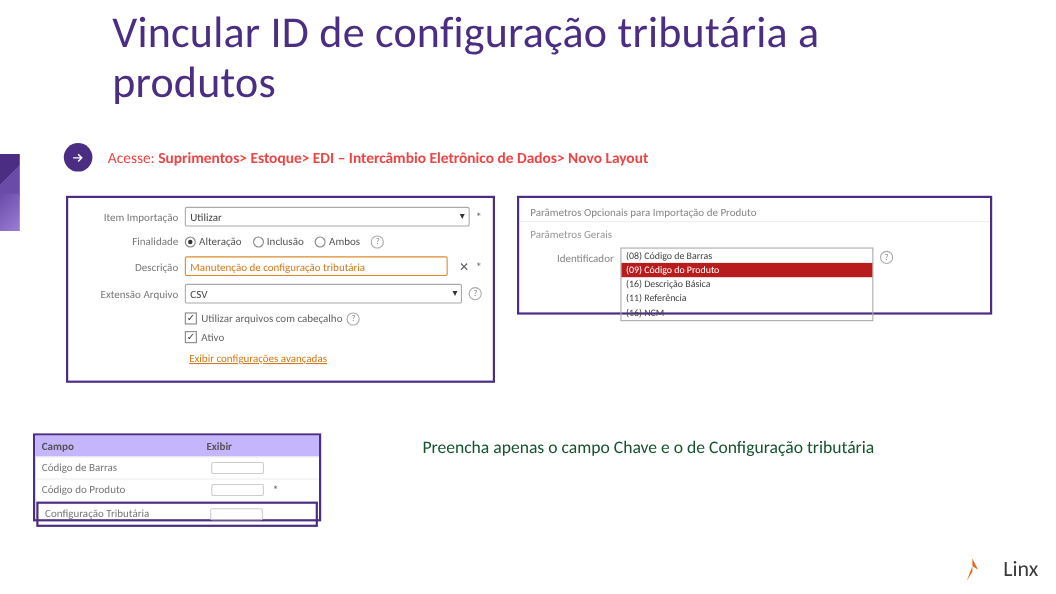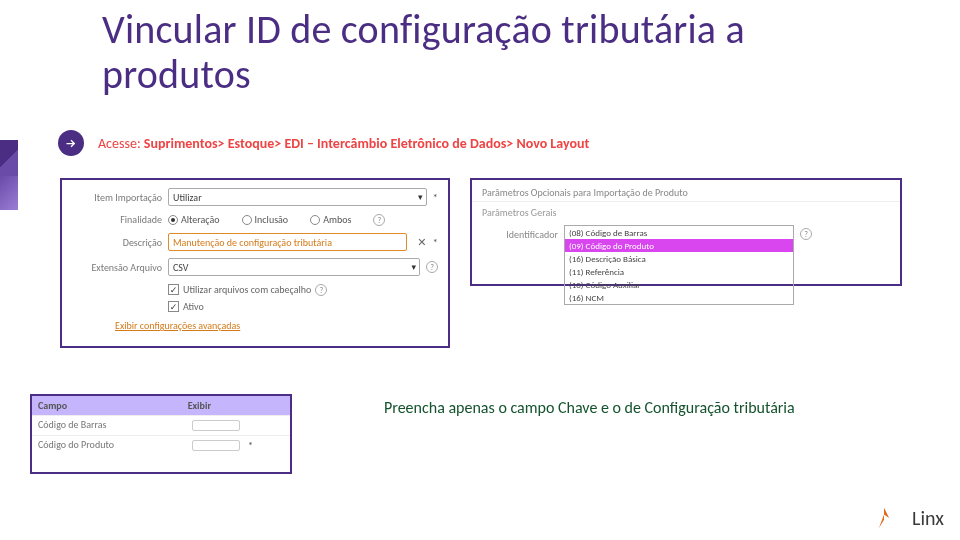--- a/index.html
+++ b/index.html
@@ -38,43 +38,43 @@
 
   .form { padding: 8px 10px 6px 10px; font-size: 10px; color: #555; }
   .frow { display: flex; align-items: center; margin-bottom: 7px; gap: 6px; }
   .flabel { width: 90px; text-align: right; font-size: 10px; color: #7a7a7a; }
   .dd {
     flex: 1; height: 18px; border: 1px solid #aaa; border-radius: 2px;
     display: flex; align-items: center; padding: 0 4px; font-size: 10px; color: #444; position: relative;
   }
   .dd .caret { position: absolute; right: 3px; top: 2px; font-size: 9px; color: #333;}
   .req { color: #555; font-size: 11px; }
-  .radio-set { display: flex; gap: 22px; font-size: 10px; color: #555; align-items: center;}
+  .radio-set { display: flex; gap: 10px; font-size: 10px; color: #555; align-items: center;}
   .radio { display: flex; align-items: center; gap: 3px; }
   .radio .dot { width: 10px; height: 10px; border: 1px solid #888; border-radius: 50%; display:inline-block; position:relative;}
   .radio .dot.on::after { content:""; position:absolute; inset:2px; background:#333; border-radius:50%;}
   .help { width:12px;height:12px;border:1px solid #aaa;border-radius:50%;font-size:8px;color:#888;display:flex;align-items:center;justify-content:center;}
   .desc-input {
     flex:1; height:18px; border:1px solid #e08a2a; border-radius:2px;
     display:flex; align-items:center; padding:0 4px; font-size:10px; color:#d47a1a;
   }
   .close-x { margin-left:4px; font-size:11px; color:#666; }
   .chk-row { display:flex; align-items:center; gap:4px; font-size:10px; color:#666; margin-top:4px; margin-left:96px;}
   .chk { width:11px;height:11px;border:1px solid #888; display:inline-flex;align-items:center;justify-content:center;font-size:9px;color:#333;}
-  .link-adv { margin-left:43px; margin-top:6px; font-size:10px; color:#d47a1a; text-decoration:underline;}
+  .link-adv { margin-left:100px; margin-top:6px; font-size:10px; color:#d47a1a; text-decoration:underline;}
 
   .panel-right .hdr1 { padding:6px 10px 2px; font-size:10px; color:#888; border-bottom:1px solid #eee;}
   .panel-right .hdr2 { padding:4px 10px 2px; font-size:10px; color:#999;}
   .panel-right .body { display:flex; align-items:flex-start; padding:4px 8px; gap:6px;}
   .panel-right .lbl { width:78px; text-align:right; font-size:10px; color:#888; padding-top:3px;}
   .listbox {
     width:230px; border:1px solid #aaa; font-size:9px; color:#444;
   }
   .listbox div { padding:1px 4px; }
-  .listbox .sel { background:#d946ef; color:#fff; }
+  .listbox .sel { background:#b91c1c; color:#fff; }
 
   .tbl { width:100%; font-size:10px; color:#777; }
   .tbl .thead { display:flex; background:#c4b5fd; font-weight:600; color:#555;}
   .tbl .thead div { padding:3px 6px; }
   .tbl .c1 { width:58%; } .tbl .c2 { width:42%; }
   .tbl .trow { display:flex; border-top:1px solid #eee;}
   .tbl .trow div { padding:2px 6px; }
   .tbl .cell-input { margin:2px 4px; height:11px; border:1px solid #ccc; border-radius:2px; width:48px;}
   .tbl .last { border:2px solid #4b2e83; margin:1px; }
   .tbl .star { color:#555; font-size:11px; margin-left:4px;}
@@ -169,21 +169,20 @@
 <div class="panel panel-right">
   <div class="hdr1">Parâmetros Opcionais para Importação de Produto</div>
   <div class="hdr2">Parâmetros Gerais</div>
   <div class="body">
     <div class="lbl">Identificador</div>
     <div class="listbox">
       <div>(08) Código de Barras</div>
       <div class="sel">(09) Código do Produto</div>
       <div>(16) Descrição Básica</div>
       <div>(11) Referência</div>
-      <div>(10) Código Auxiliar</div>
       <div>(16) NCM</div>
     </div>
     <span class="help" style="margin-top:3px">?</span>
   </div>
 </div>
 
 <div class="panel panel-table">
   <div class="tbl">
     <div class="thead">
       <div class="c1">Campo</div>
@@ -195,20 +194,26 @@
           <div class="cell-input"></div>
         </div>
     </div>
     <div class="trow">
       <div class="c1"><span>Código do Produto</span></div>
       <div class="c2" style="display:flex;align-items:center">
           <div class="cell-input"></div>
           <span class="star">*</span>
         </div>
     </div>
+    <div class="trow last">
+      <div class="c1">Configuração Tributária</div>
+      <div class="c2">
+          <div class="cell-input"></div>
+        </div>
+    </div>
   </div>
 </div>
 
 <div class="note">Preencha apenas o campo Chave e o de Configuração tributária</div>
 
 <div class="logo">
   <svg viewBox="0 0 20 28">
     <path d="M10 2 L16 14 L10 10 L4 26 L10 16 Z" fill="#e06a1a"></path>
   </svg>
   <span>Linx</span>

